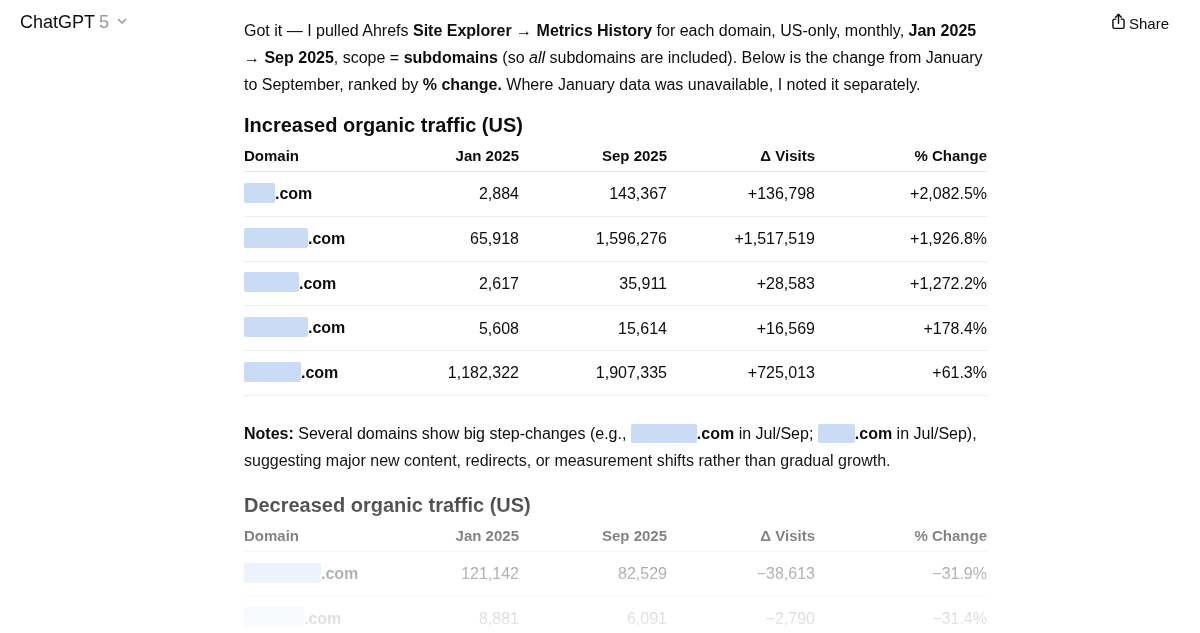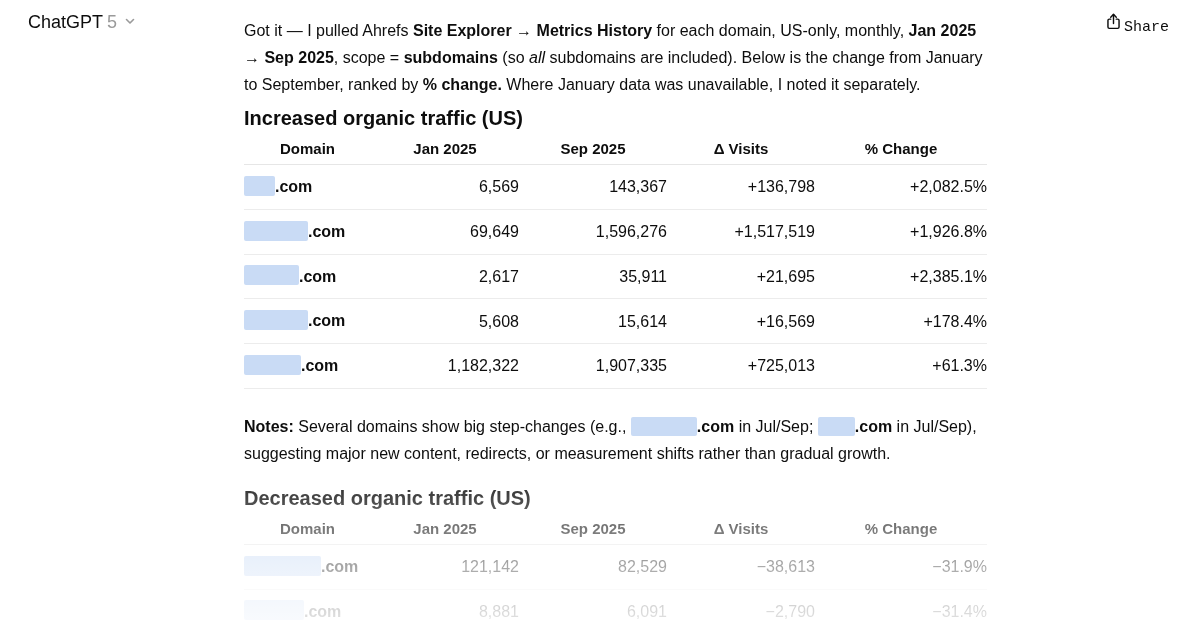--- a/index.html
+++ b/index.html
@@ -10,57 +10,57 @@
     font-family: "Liberation Sans", sans-serif;
     color: #0d0d0d;
     overflow: hidden;
     position: relative;
   }
   
   .topbar { position: absolute; top: 0; left: 0; right: 0; height: 48px; z-index: 5; }
   .model-switcher {
     position: absolute; left: 16px; top: 9px;
     display: flex; align-items: center; gap: 4px;
-    font-size: 18px; cursor: pointer; padding: 2px 4px; border-radius: 8px; margin-left: 8px;
+    font-size: 18px; cursor: pointer; padding: 2px 4px; border-radius: 8px;
   }
   .model-switcher .app-name { font-weight: 500; color: #0d0d0d; }
   .model-switcher .model-num { font-weight: 400; color: #9a9a9a; }
   .model-switcher svg { margin-left: 2px; margin-top: 3px; }
   .share-btn {
     position: absolute; right: 25px; top: 8px;
-    display: flex; align-items: flex-end; gap: 1px;
+    display: flex; align-items: center; gap: 1px;
     background: none; border: none; cursor: pointer;
-    font-family: Liberation Mono, monospace;
+    font-family: Liberation Sans, sans-serif;
     font-size: 15px; color: #0d0d0d; padding: 4px 6px; border-radius: 8px;
   }
   
   .content { position: absolute; left: 244px; top: 0; width: 743px; }
   .intro { margin: 17px 0 0 0; font-size: 16px; line-height: 27px; color: #0d0d0d; }
   .intro b, .notes b { font-weight: 700; }
   .notes { margin: 24px 0 0 0; font-size: 16px; line-height: 27px; color: #0d0d0d; }
   h2.section-title {
     font-size: 20px; line-height: 26px; font-weight: 700;
-    margin: 7px 0 10px 0; color: #0d0d0d;
+    margin: 14px 0 10px 0; color: #0d0d0d;
   }
   h2.decreased-title { margin-top: 18px; }
   
   table.metrics {
     width: 743px; border-collapse: collapse; table-layout: fixed;
   }
   table.metrics col.c-domain { width: 127px; }
   table.metrics col.c-jan    { width: 148px; }
   table.metrics col.c-sep    { width: 148px; }
   table.metrics col.c-delta  { width: 148px; }
   table.metrics col.c-pct    { width: 172px; }
   table.metrics th {
     font-size: 15px; font-weight: 600; line-height: 16px;
-    padding: 0 0 7px 0; color: #0d0d0d;
+    padding: 0 0 7px 0; text-align: right; color: #0d0d0d;
     border-bottom: 1px solid #e6e6e6;
   }
-  table.metrics th:first-child { text-align: center; }
+  table.metrics th:first-child { text-align: left; }
   table.metrics td {
     font-size: 16px; line-height: 21px; padding: 11px 0;
     text-align: right; color: #0d0d0d;
     border-bottom: 1px solid #ececec;
     white-space: nowrap;
   }
   table.metrics td:first-child { text-align: left; }
   table.metrics td.pct { font-weight: 400; }
   .domain-suffix { font-weight: 700; }
   
@@ -122,38 +122,38 @@
         <th>Domain</th>
         <th>Jan 2025</th>
         <th>Sep 2025</th>
         <th>Δ Visits</th>
         <th>% Change</th>
       </tr>
     </thead>
     <tbody>
       <tr>
         <td><span class="redact" style="width:31px;background:#c9dbf5;"></span><span class="domain-suffix">.com</span></td>
-        <td>6,569</td>
+        <td>2,884</td>
         <td>143,367</td>
         <td>+136,798</td>
         <td class="pct">+2,082.5%</td>
       </tr>
       <tr>
         <td><span class="redact" style="width:64px;background:#c9dbf5;"></span><span class="domain-suffix">.com</span></td>
-        <td>69,649</td>
+        <td>65,918</td>
         <td>1,596,276</td>
         <td>+1,517,519</td>
         <td class="pct">+1,926.8%</td>
       </tr>
       <tr>
         <td><span class="redact" style="width:55px;background:#c9dbf5;"></span><span class="domain-suffix">.com</span></td>
         <td>2,617</td>
         <td>35,911</td>
-        <td>+21,695</td>
-        <td class="pct">+2,385.1%</td>
+        <td>+28,583</td>
+        <td class="pct">+1,272.2%</td>
       </tr>
       <tr>
         <td><span class="redact" style="width:64px;background:#c9dbf5;"></span><span class="domain-suffix">.com</span></td>
         <td>5,608</td>
         <td>15,614</td>
         <td>+16,569</td>
         <td class="pct">+178.4%</td>
       </tr>
       <tr>
         <td><span class="redact" style="width:57px;background:#c9dbf5;"></span><span class="domain-suffix">.com</span></td>

